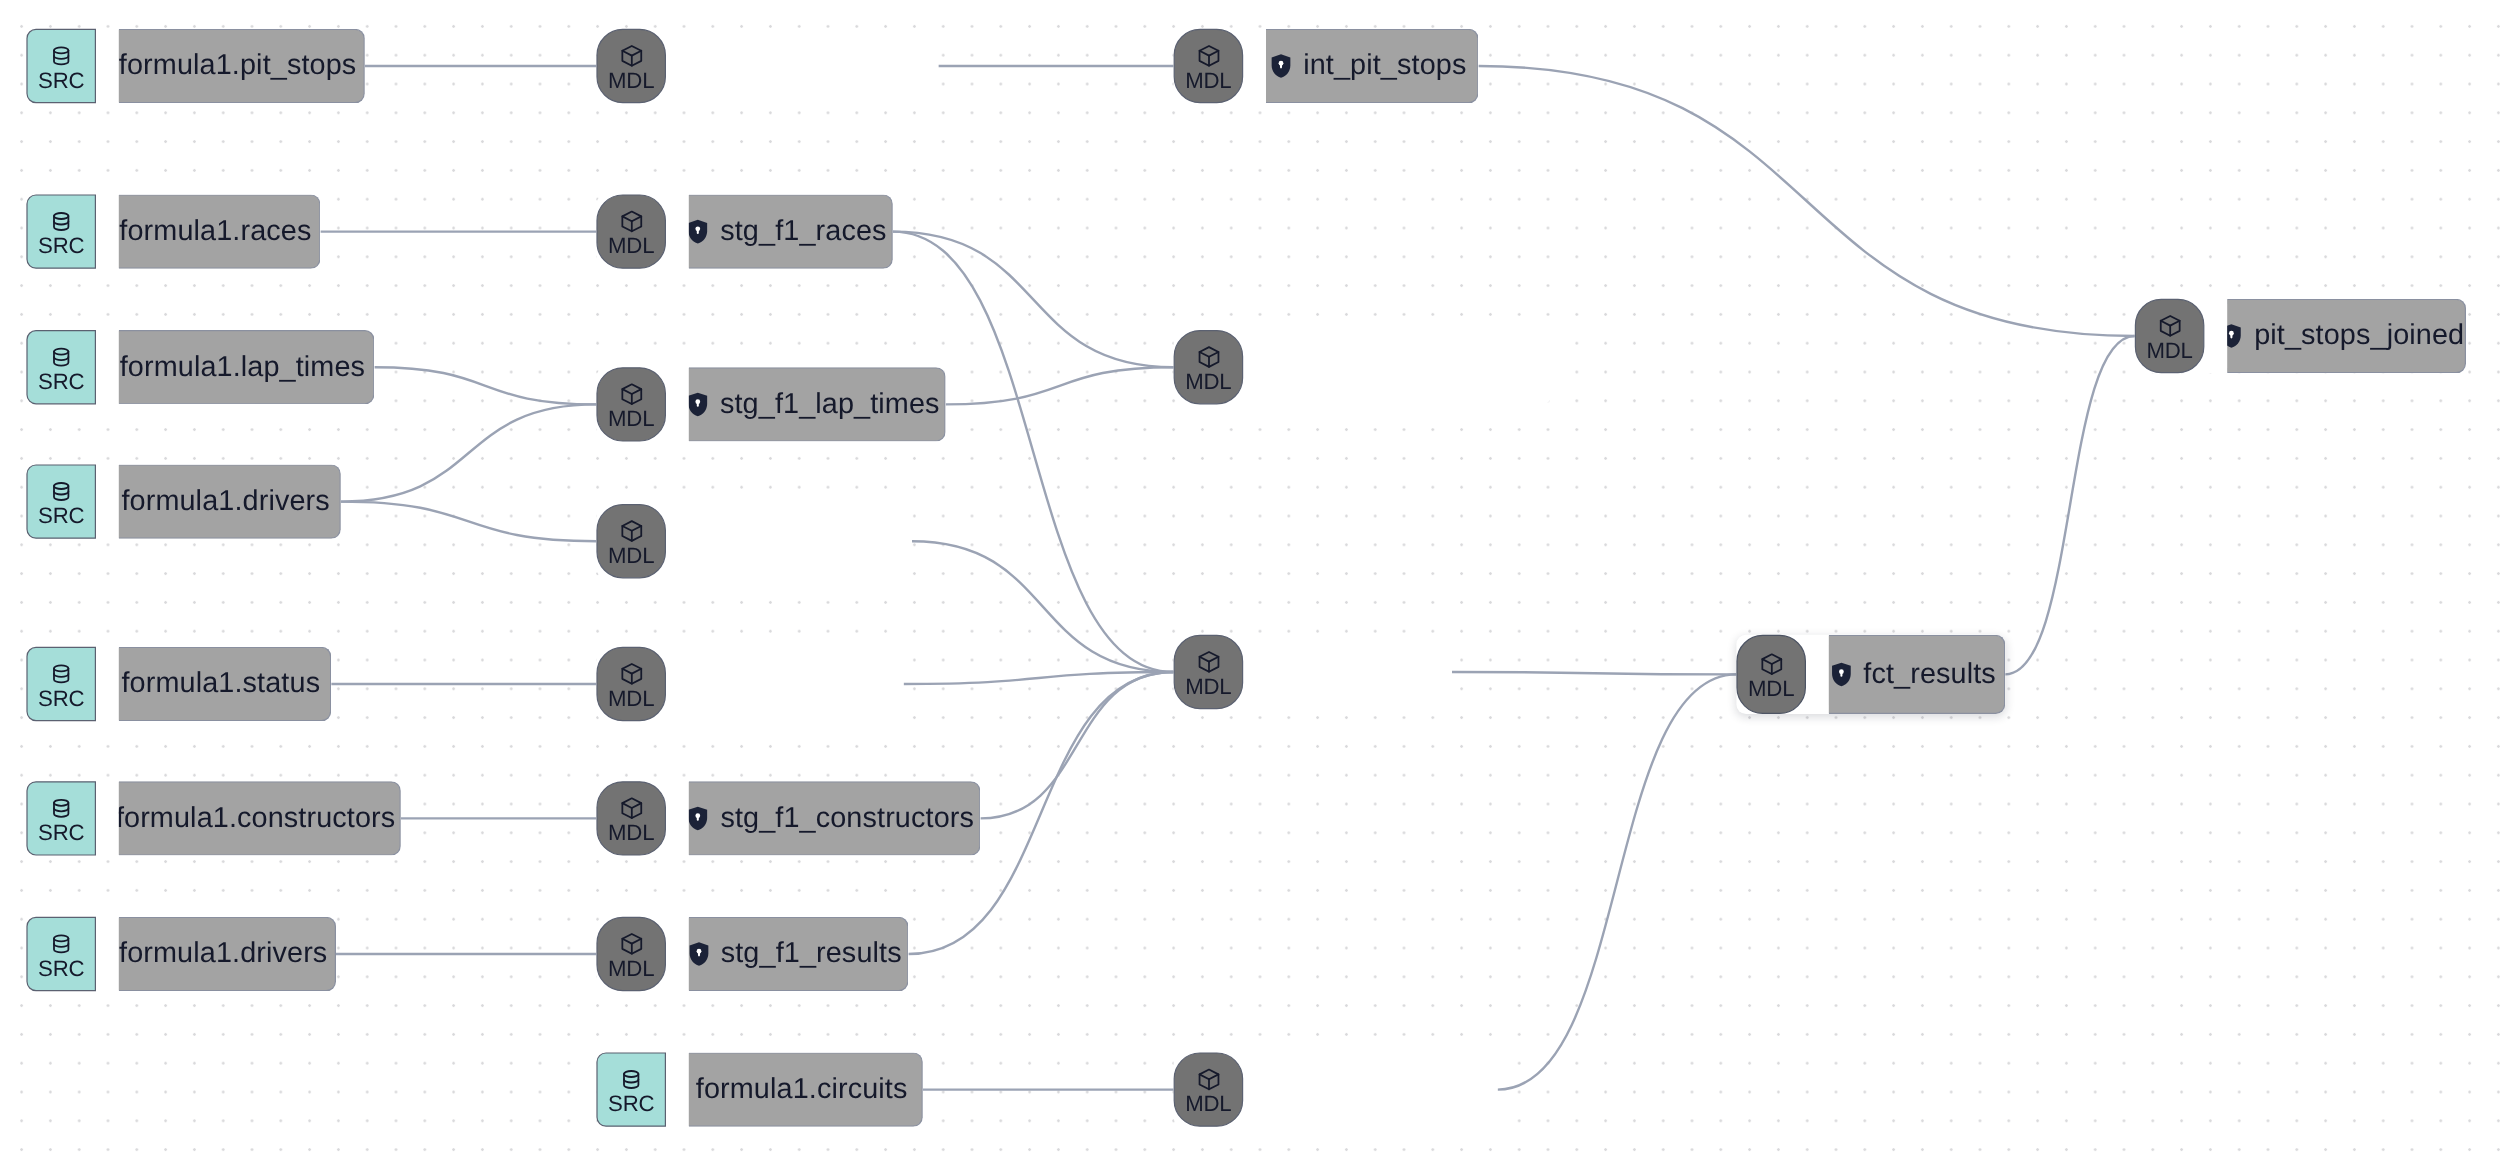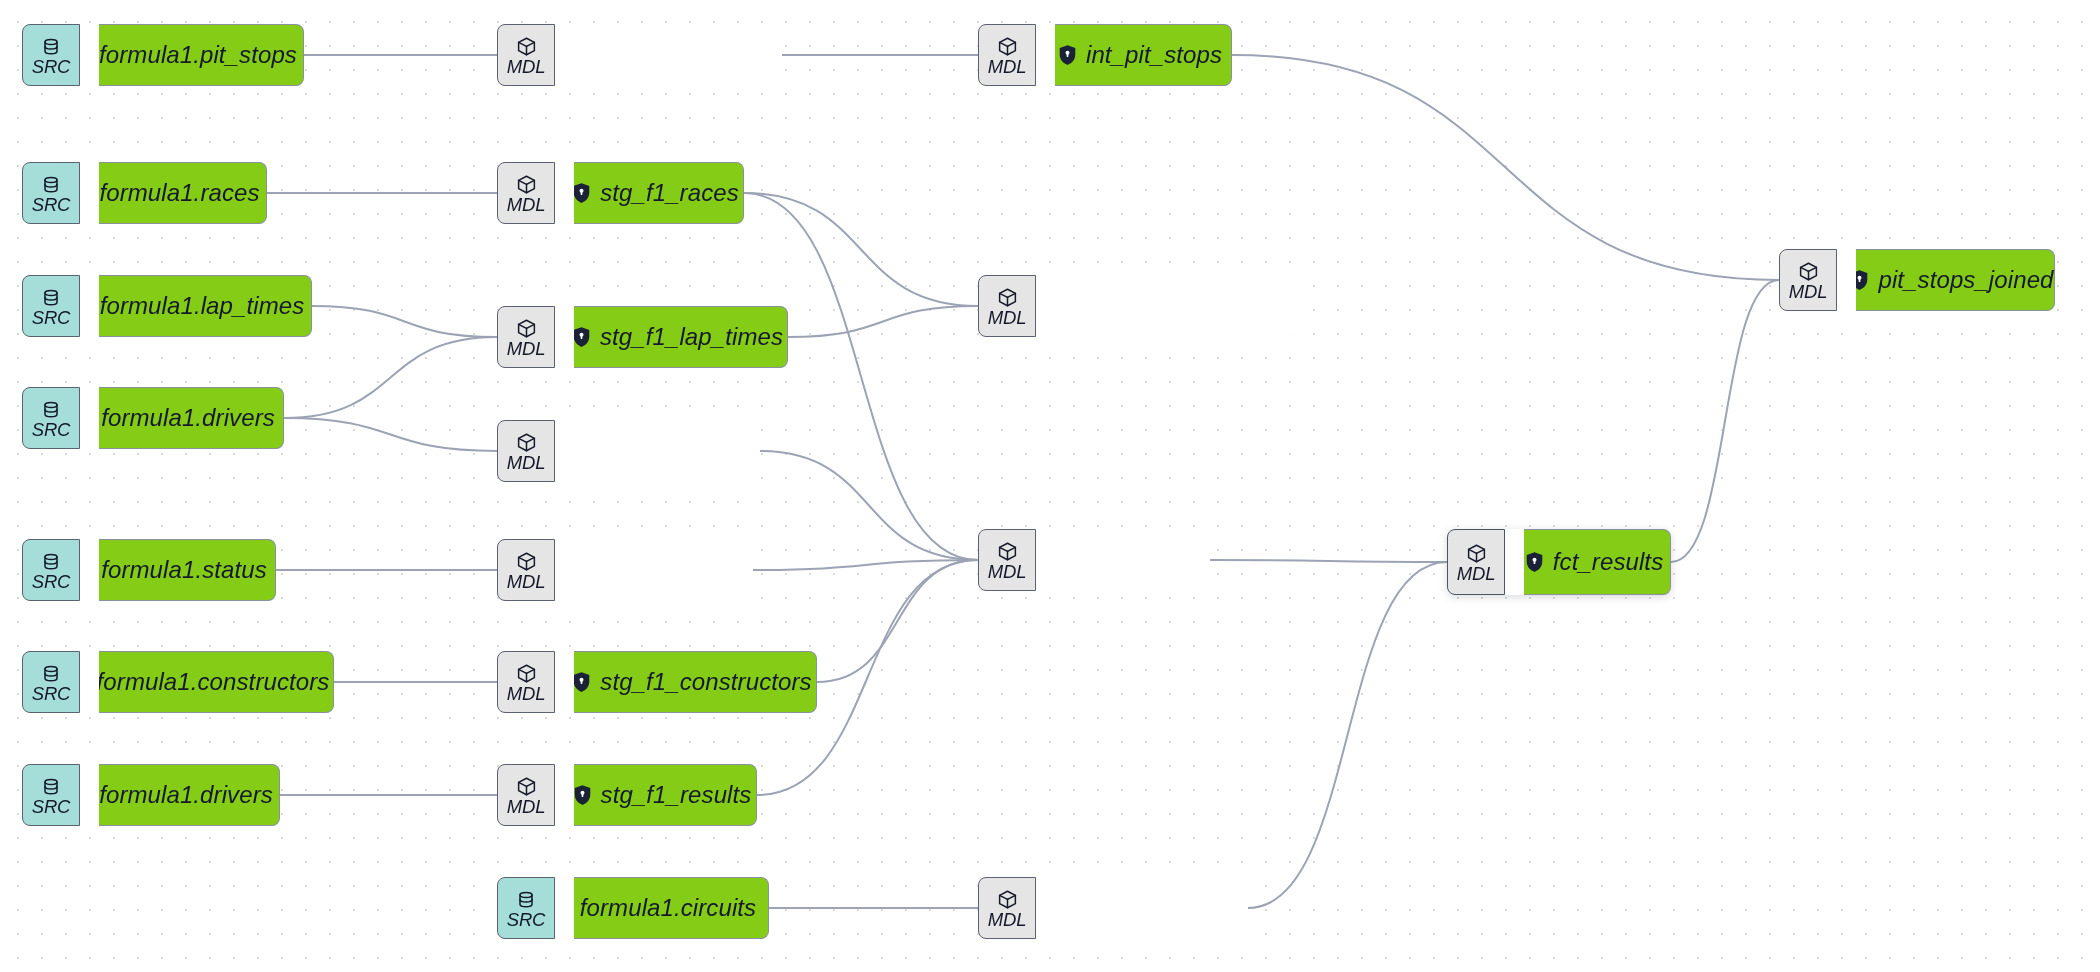--- a/index.html
+++ b/index.html
@@ -10,21 +10,20 @@
   #canvas {
     position: relative;
     width: 2100px;
     height: 972px;
     background-color: #ffffff;
     background-image: radial-gradient(circle, #d9d9db 1.1px, transparent 1.2px);
     background-size: 24px 24px;
     background-position: 6px 10px;
     overflow: hidden;
     font-family: "Liberation Sans", sans-serif;
-    font-style: italic;
   }
   #edge-layer {
     position: absolute;
     inset: 0;
     width: 2100px;
     height: 972px;
     pointer-events: none;
   }
   .edge-path {
     fill: none;
@@ -57,21 +56,21 @@
     font-size: 18.5px;
     line-height: 1;
     color: #15192b;
     letter-spacing: -0.2px;
   }
   .node-body {
     flex: 1 1 auto;
     border: 1.4px solid #8a90a0;
     border-left: none;
     border-radius: 0 8px 8px 0;
-    background: #84cc16;
+    background: #a3a3a3;
     display: flex;
     align-items: center;
     justify-content: flex-start;
     padding: 0 18px 0 0;
     box-sizing: border-box;
     overflow: hidden;
     margin-left: 19px;
   }
   .node-label-wrap {
     display: flex;
@@ -86,21 +85,22 @@
     color: #15192b;
     white-space: nowrap;
     letter-spacing: 0.1px;
   }
   
   .node.type-src .node-badge {
     background: #a5ded9;
   }
   
   .node.type-mdl .node-badge {
-    background: #e5e5e5;
+    background: #737373;
+    border-radius: 22px;
   }
   .node.emphasis {
     box-shadow: 0 2px 8px rgba(20, 25, 45, 0.16);
   }
   .node.emphasis .node-badge {
     border-color: #4d5464;
   }
   .shield-icon {
     flex: 0 0 auto;
     display: block;

